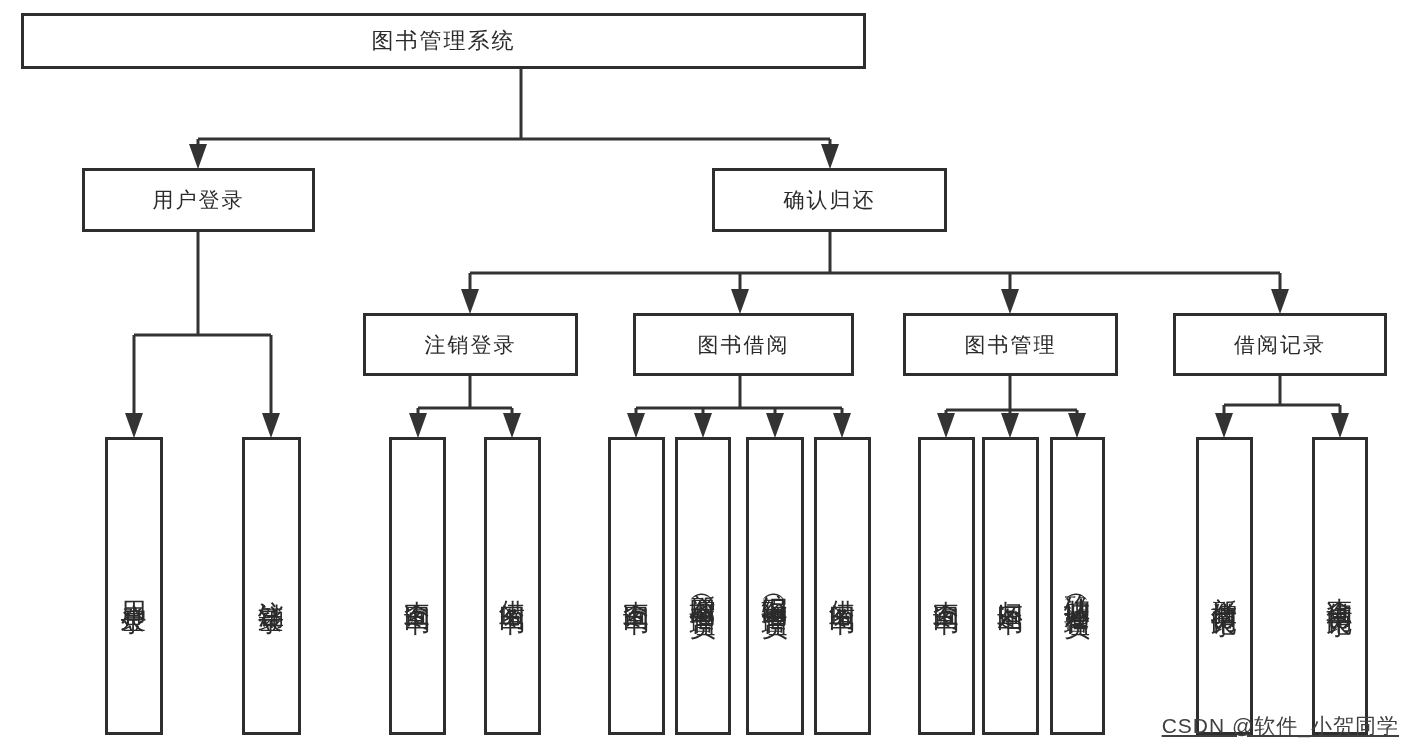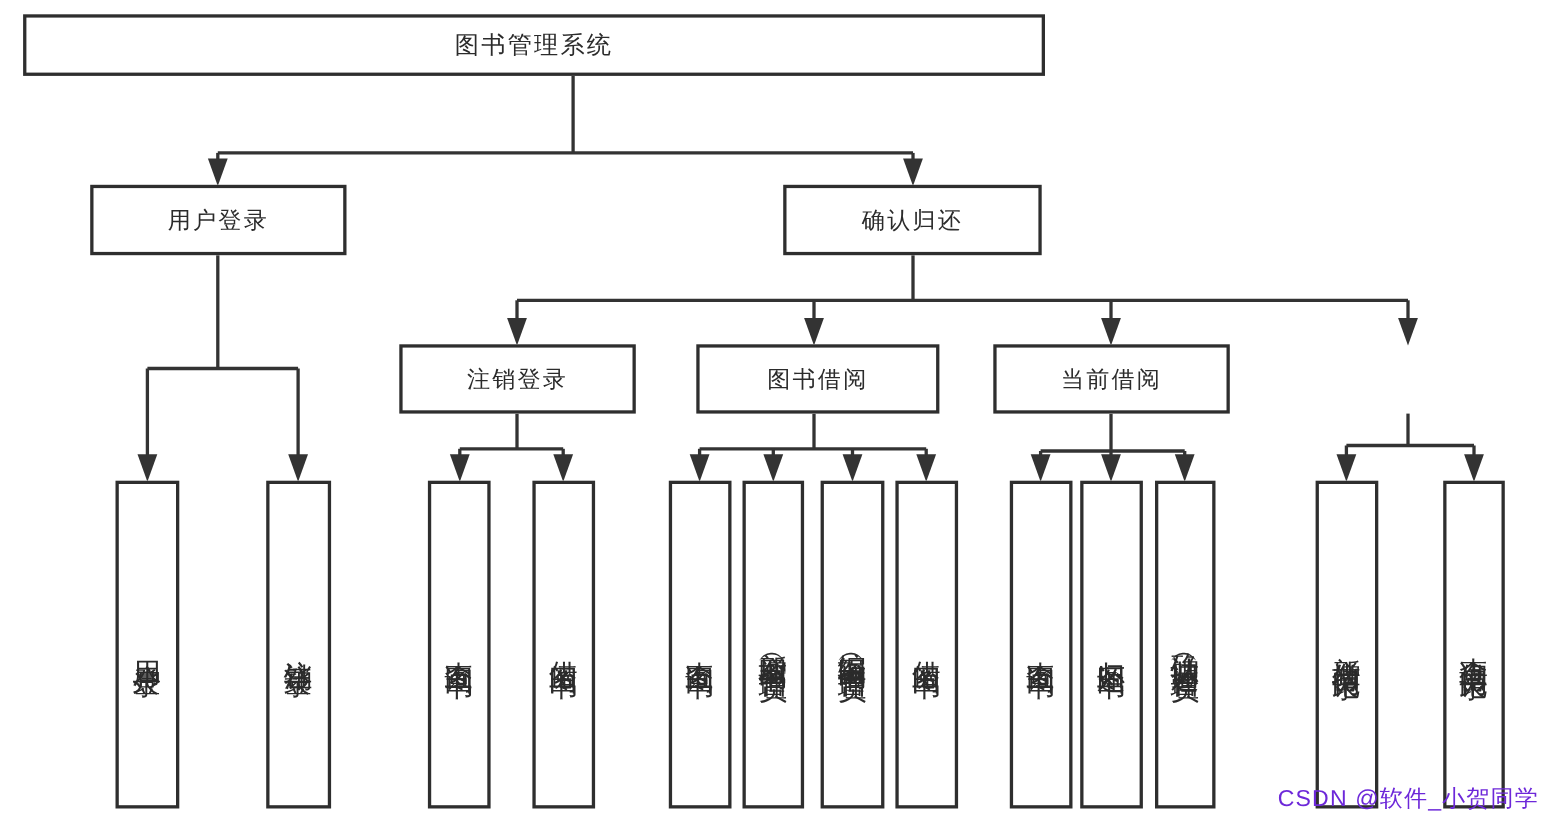--- a/index.html
+++ b/index.html
@@ -46,24 +46,25 @@
     font-size: 26px;
     letter-spacing: 3px;
     line-height: 1;
     white-space: nowrap;
   }
   #watermark {
     position: absolute;
     right: 6px;
     bottom: 7px;
     font-size: 21px;
-    color: #6d28d9;
+    color: #404040;
     letter-spacing: 1px;
     z-index: 3;
     white-space: nowrap;
+    text-decoration: underline;
   }
 </style>
 </head>
 <body>
 
 <div id="canvas">
 
   <svg id="connector-svg" width="1405" height="747">
       <path d="M521 69 V139" fill="none" stroke="#333333" stroke-width="3"></path>
       <path d="M198 139 H830" fill="none" stroke="#333333" stroke-width="3"></path>
@@ -112,39 +113,42 @@
       <line x1="1010" y1="410" x2="1010" y2="418" stroke="#333333" stroke-width="3"></line>
       <polygon points="1001,413 1019,413 1010,438" fill="#333333"></polygon>
       <line x1="1077" y1="410" x2="1077" y2="418" stroke="#333333" stroke-width="3"></line>
       <polygon points="1068,413 1086,413 1077,438" fill="#333333"></polygon>
       <line x1="1224" y1="405" x2="1224" y2="418" stroke="#333333" stroke-width="3"></line>
       <polygon points="1215,413 1233,413 1224,438" fill="#333333"></polygon>
       <line x1="1340" y1="405" x2="1340" y2="418" stroke="#333333" stroke-width="3"></line>
       <polygon points="1331,413 1349,413 1340,438" fill="#333333"></polygon>
     </svg>
 
-  <div class="box h root" style="left:21px;top:13px;width:929px;height:56px">
+  <div class="box h root" style="left:21px;top:13px;width:845px;height:56px">
     <span>图书管理系统</span>
   </div>
 
   <div class="box h" style="left:82px;top:168px;width:233px;height:64px">
     <span>用户登录</span>
   </div>
   <div class="box h" style="left:712px;top:168px;width:235px;height:64px">
     <span>确认归还</span>
   </div>
 
   <div class="box h" style="left:363px;top:313px;width:215px;height:63px">
     <span>注销登录</span>
   </div>
   <div class="box h" style="left:633px;top:313px;width:221px;height:63px">
     <span>图书借阅</span>
   </div>
   <div class="box h" style="left:903px;top:313px;width:215px;height:63px">
-    <span>当前借阅</span>
+    <span>图书管理</span>
+  </div>
+  <div class="box h" style="left:1173px;top:313px;width:214px;height:63px">
+    <span>借阅记录</span>
   </div>
 
   <div class="box v" style="left:105px;top:437px;width:58px;height:298px">
     <span>用户登录</span>
   </div>
   <div class="box v" style="left:242px;top:437px;width:59px;height:298px">
     <span>注销登录</span>
   </div>
   <div class="box v" style="left:389px;top:437px;width:57px;height:298px">
     <span>查询图书</span>

